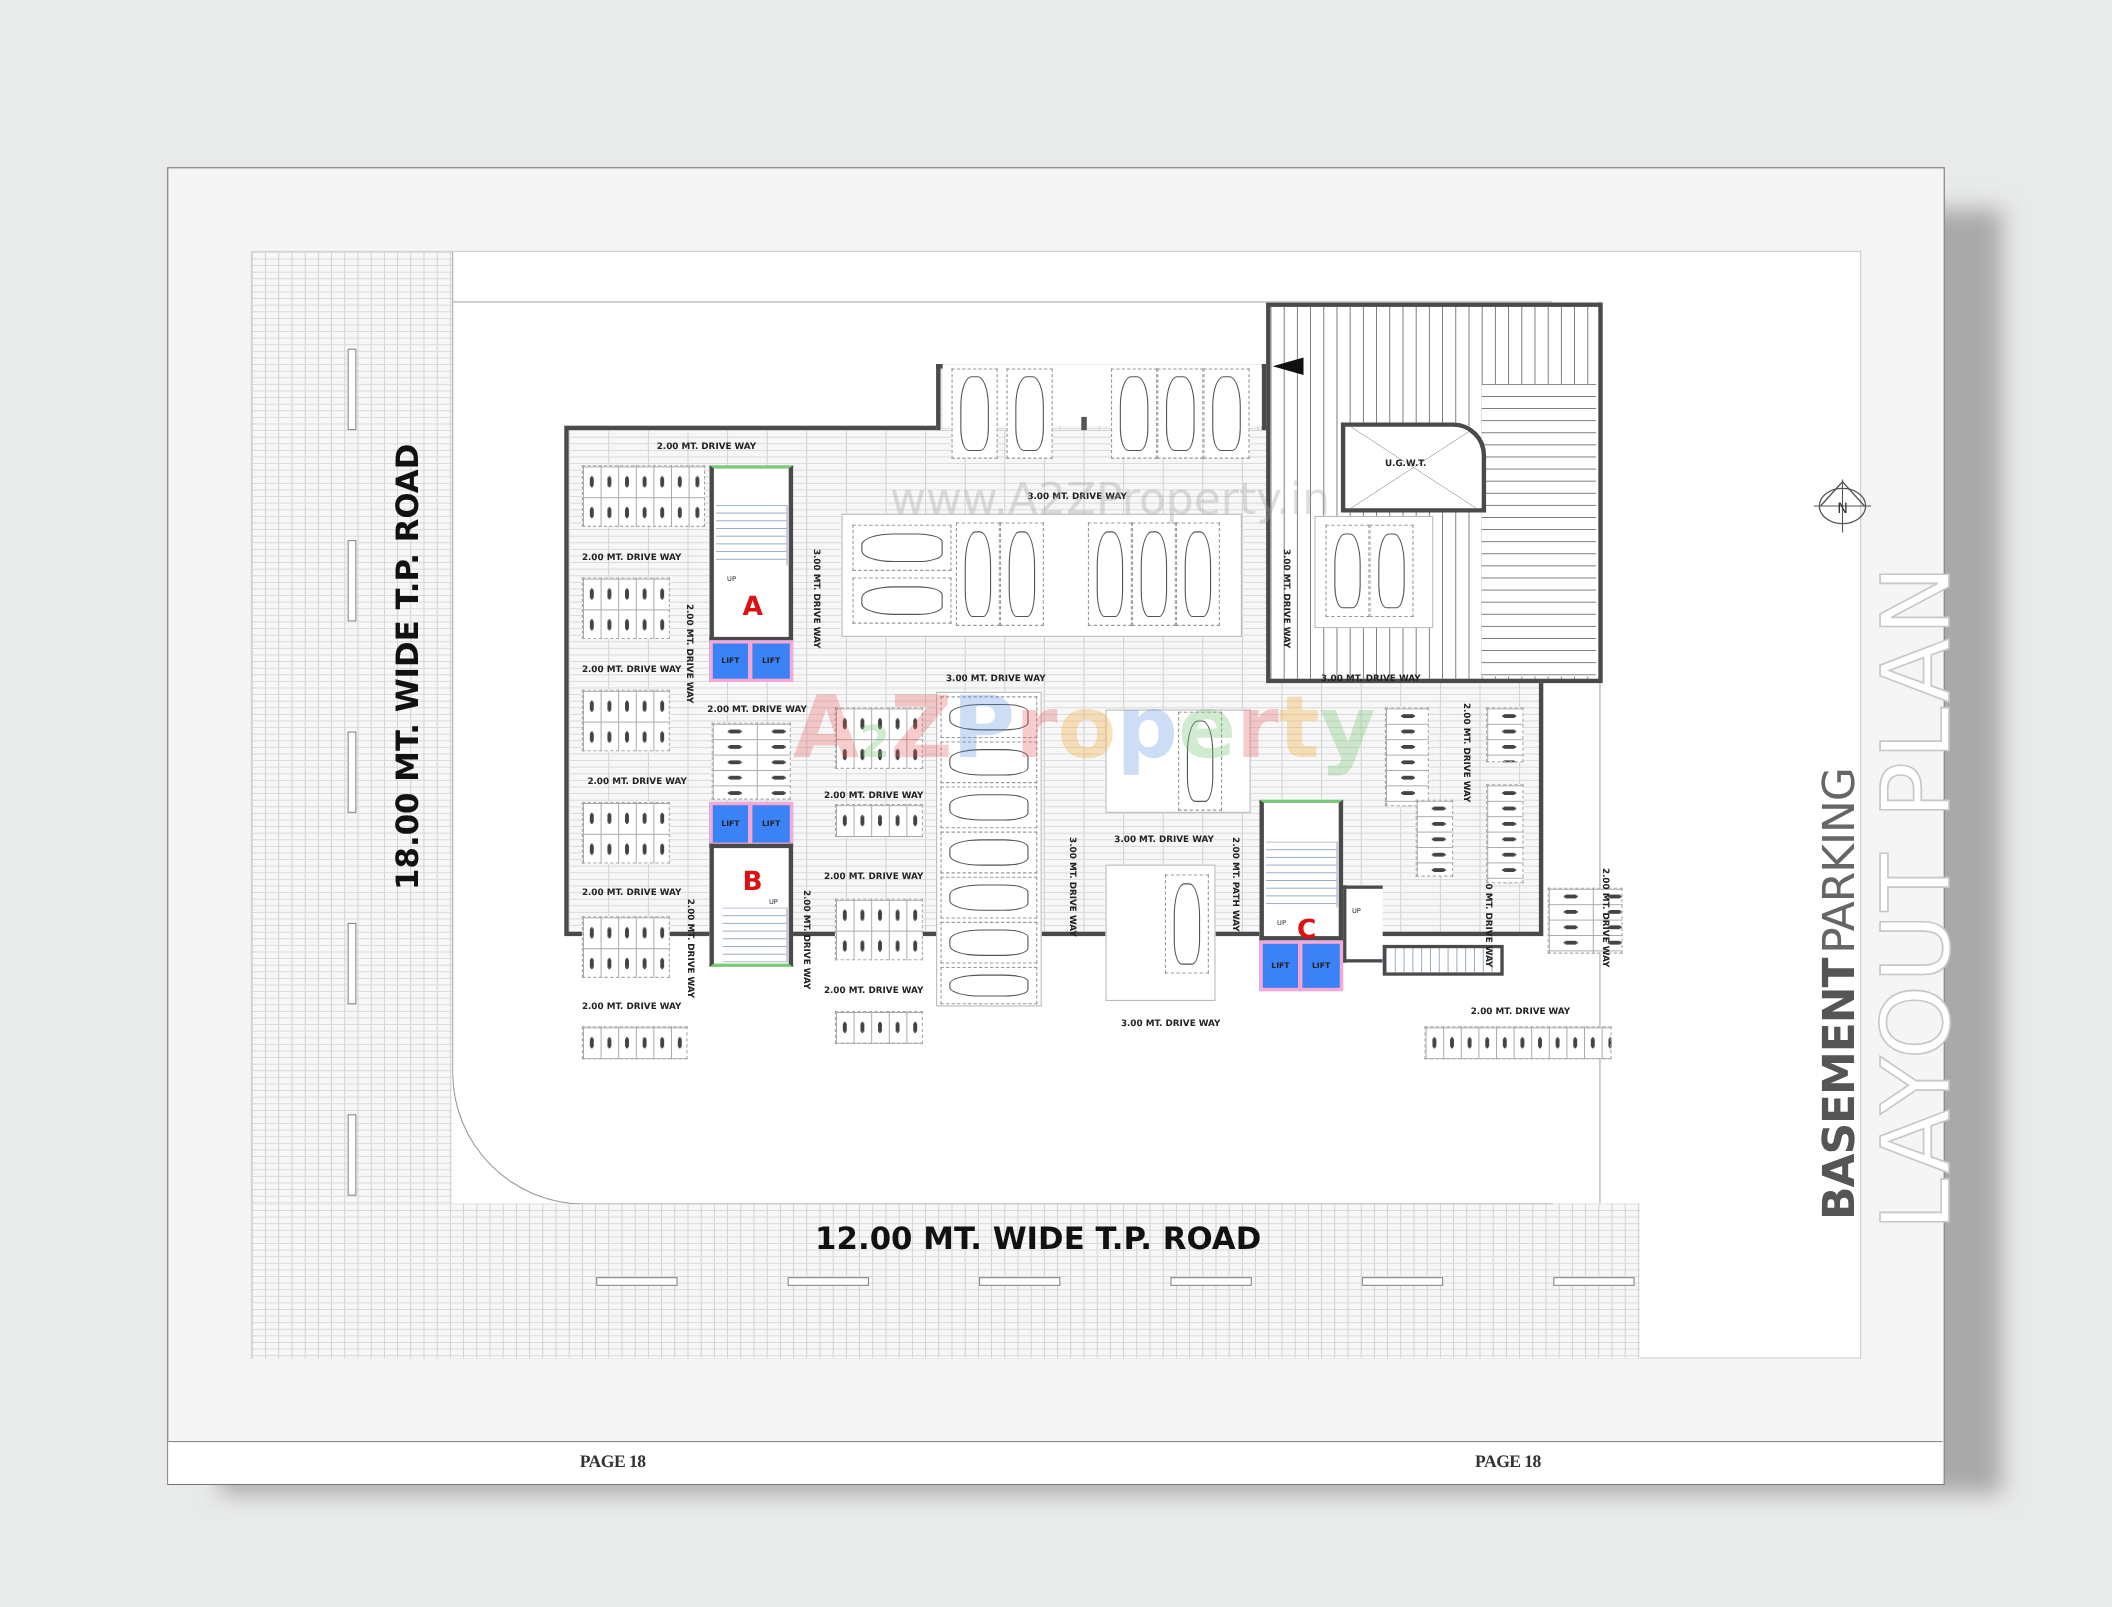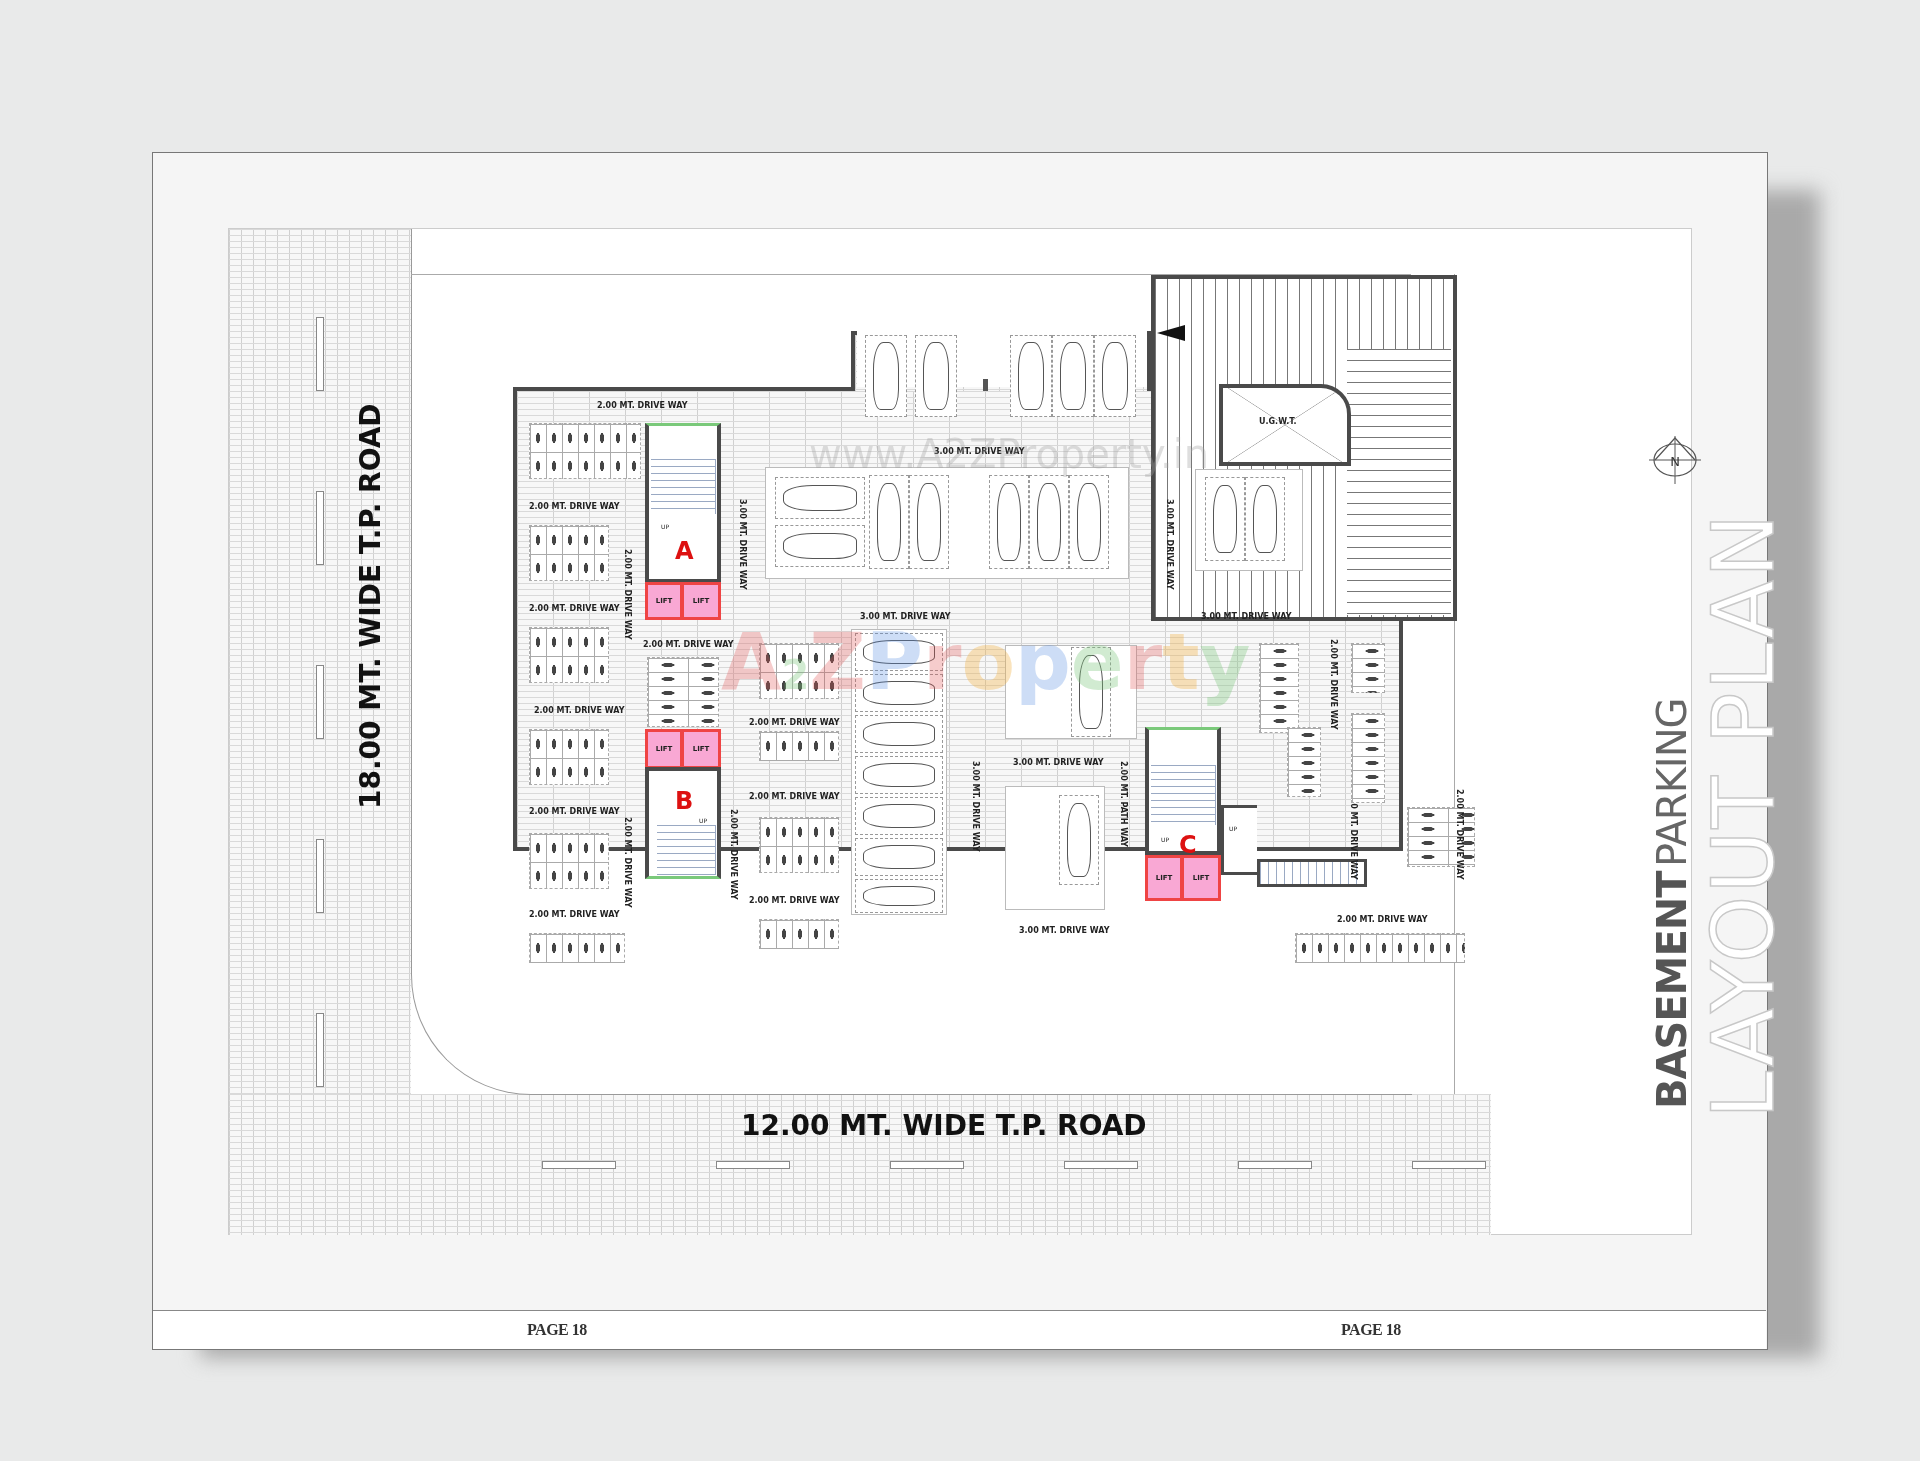--- a/index.html
+++ b/index.html
@@ -29,21 +29,21 @@
     background-image:
       radial-gradient(ellipse 3px 8px at 50% 50%,#444 60%,transparent 70%),
       linear-gradient(90deg,#aaa 1px,transparent 1px),linear-gradient(#aaa 1px,transparent 1px);
     background-size:16px 28px,16px 28px,16px 28px;border:1px dashed #aaa;}
   .bikes.h{background-image:
       radial-gradient(ellipse 10px 3px at 50% 50%,#444 60%,transparent 70%),
       linear-gradient(90deg,#aaa 1px,transparent 1px),linear-gradient(#aaa 1px,transparent 1px);
     background-size:40px 14px,40px 14px,40px 14px;}
   .core{position:absolute;background:#fff;border:4px solid #4a4a4a;box-sizing:border-box;}
   .stairs{position:absolute;background-image:linear-gradient(#9aa9c3 1px,transparent 1px);background-size:100% 7px;border-right:1px solid #9aa9c3;}
-  .lift{position:absolute;background:#f9a8d4;border:3px solid #ef4444;box-sizing:border-box;font-family:"DejaVu Sans",sans-serif;font-size:7px;font-weight:bold;display:flex;align-items:center;justify-content:center;color:#222;}
+  .lift{position:absolute;background:#3b82f6;border:3px solid #f9a8d4;box-sizing:border-box;font-family:"DejaVu Sans",sans-serif;font-size:7px;font-weight:bold;display:flex;align-items:center;justify-content:center;color:#222;}
   .core-letter{position:absolute;font-family:"DejaVu Sans",sans-serif;font-weight:bold;font-size:24px;color:#d11;}
   .up{position:absolute;font-size:6px;font-family:"DejaVu Sans",sans-serif;color:#222;}
   .bar{position:absolute;background:#555;}
   .watermark{position:absolute;font-family:"DejaVu Sans",sans-serif;white-space:nowrap;pointer-events:none;}
 </style>
 </head>
 <body>
 
 <div class="shadow"></div>
 

